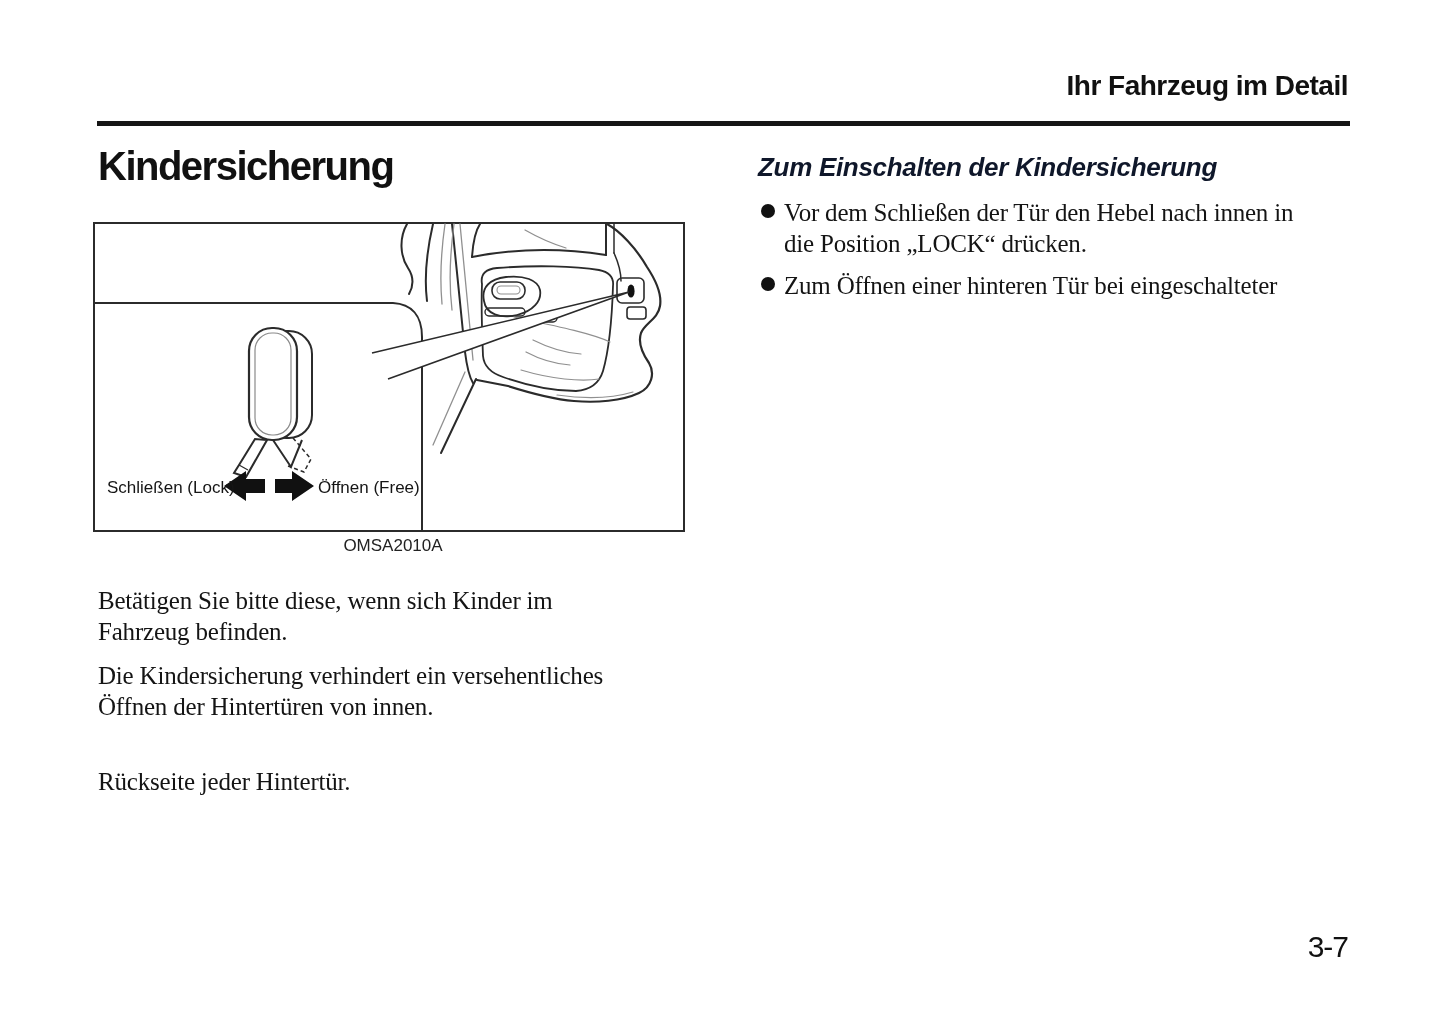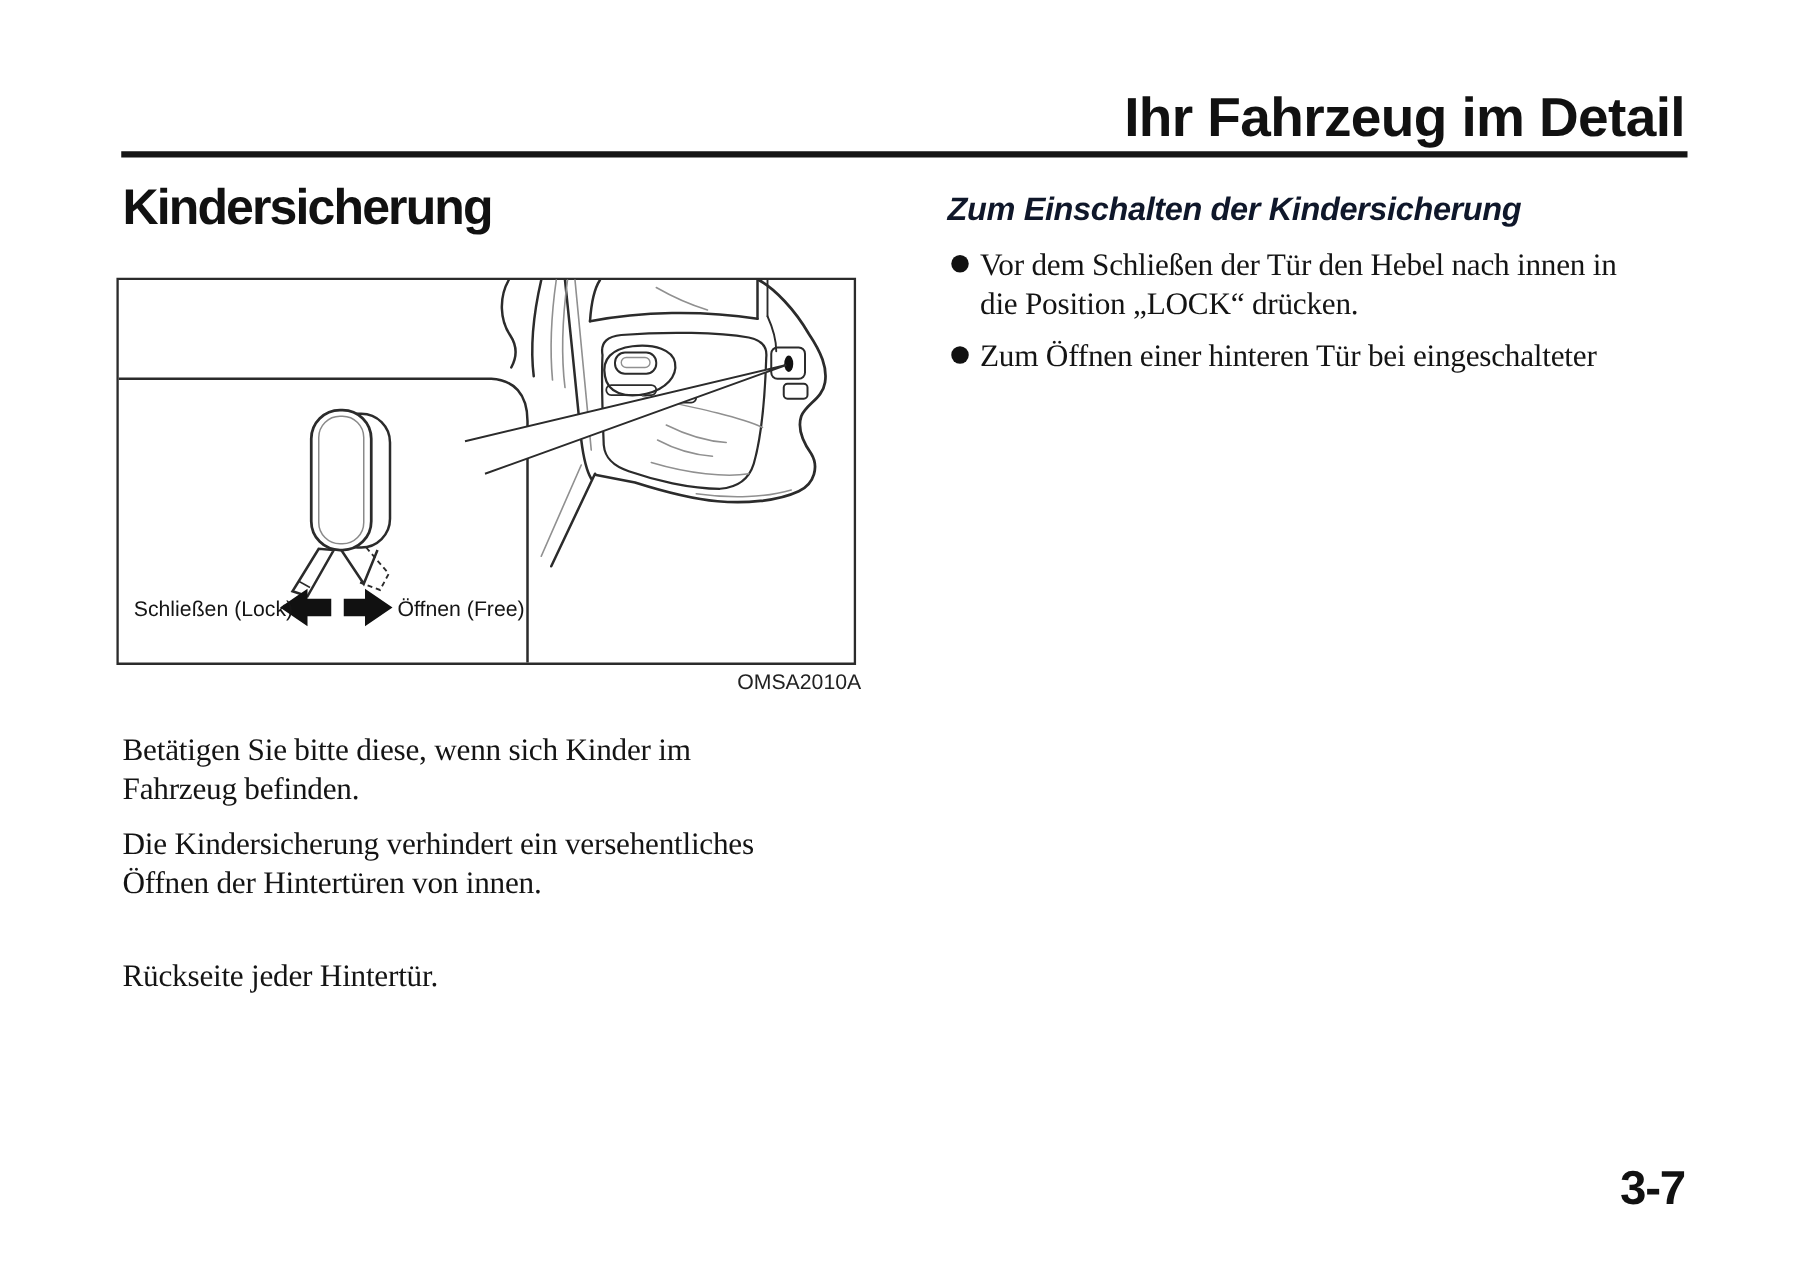--- a/index.html
+++ b/index.html
@@ -6,37 +6,37 @@
   body{
     width:1445px;height:1026px;position:relative;overflow:hidden;
     background:#ffffff;color:#161616;
     font-family:"Liberation Sans", sans-serif;
   }
   .abs{position:absolute;}
 
   
   .doc-title{
     top:70px;right:97px;
-    font-size:44px;font-weight:bold;letter-spacing:-0.5px;
+    font-size:28px;font-weight:bold;letter-spacing:-0.5px;
     color:#111;white-space:nowrap;
   }
   .header-rule{
     left:97px;top:121px;width:1253px;height:5px;background:#151515;
   }
 
   
   .section-heading{
     left:98px;top:144px;
     font-size:40px;font-weight:bold;letter-spacing:-1.5px;color:#111;
     white-space:nowrap;
   }
   .figure-box{ left:93px;top:222px;width:592px;height:310px;border-radius:27px; }
   .figure-box svg{display:block;}
   .figure-caption{
-    left:97px;top:536px;width:592px;text-align:right;
+    left:97px;top:536px;width:592px;text-align:center;
     font-size:17px;color:#222;
   }
   .body-text{
     left:98px;top:585px;width:620px;
     font-family:"Liberation Serif", serif;
     font-size:25px;line-height:31px;letter-spacing:-0.2px;color:#141414;
   }
   .body-text p{margin:0 0 13px 0;}
 
   
@@ -52,21 +52,21 @@
     font-size:25px;line-height:31px;letter-spacing:-0.2px;color:#141414;
   }
   .bullet-dot{
     position:absolute;left:3px;top:7px;width:14px;height:14px;
     border-radius:50%;background:#111;
   }
 
   
   .page-number{
     top:930px;right:97px;
-    font-size:38px;font-weight:bold;letter-spacing:-1px;color:#111;
+    font-size:30px;font-weight:normal;letter-spacing:-1px;color:#111;
   }
 
   .fig-label{
     font-family:"Liberation Sans", sans-serif;
     font-size:17px;fill:#151515;
   }
 </style>
 </head>
 <body>
 

